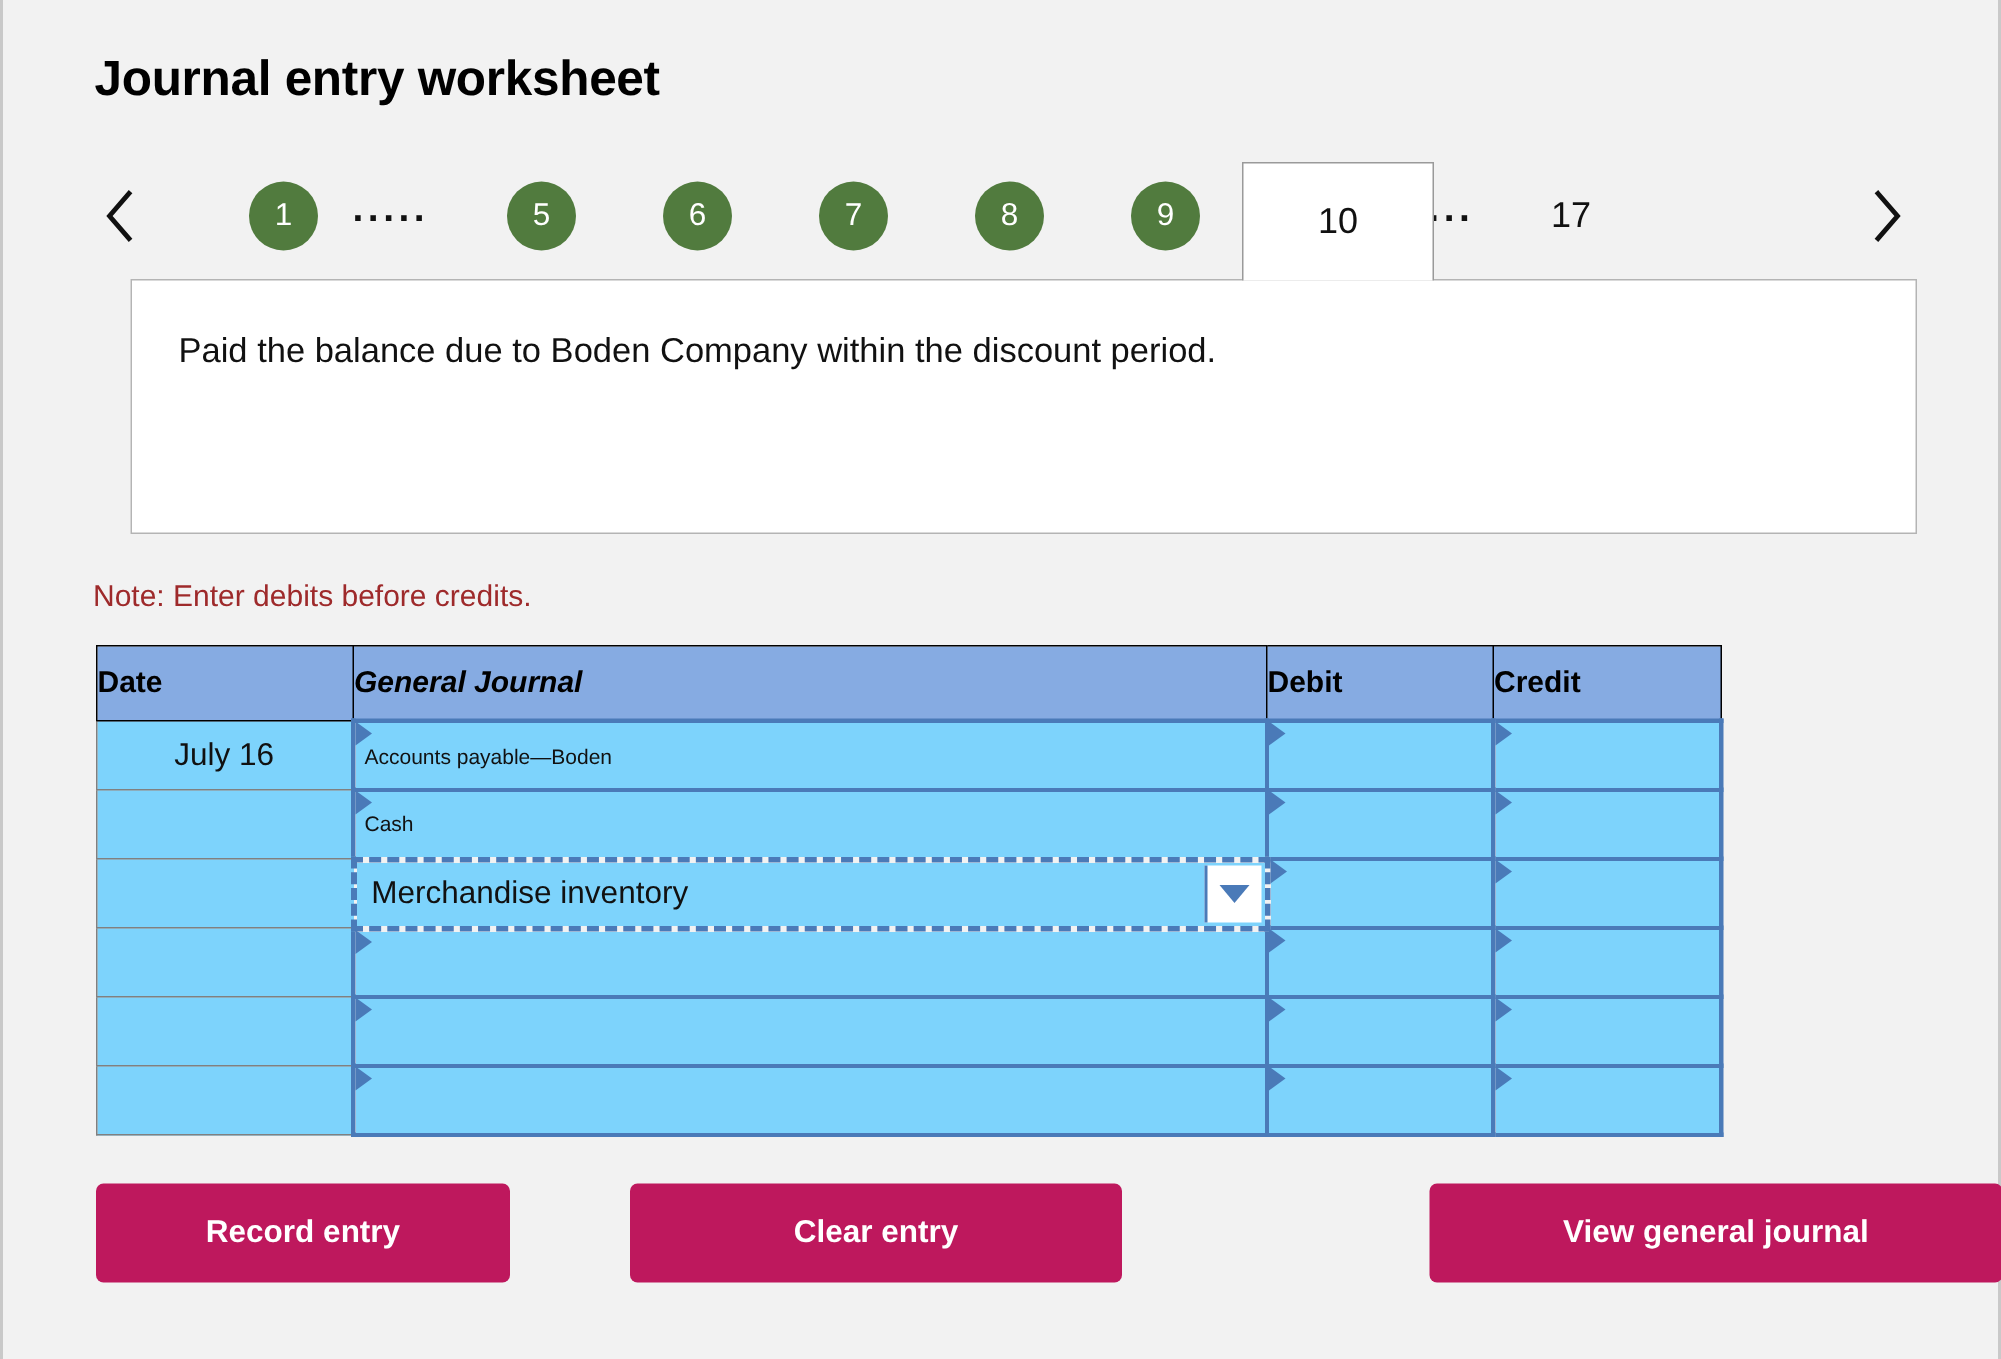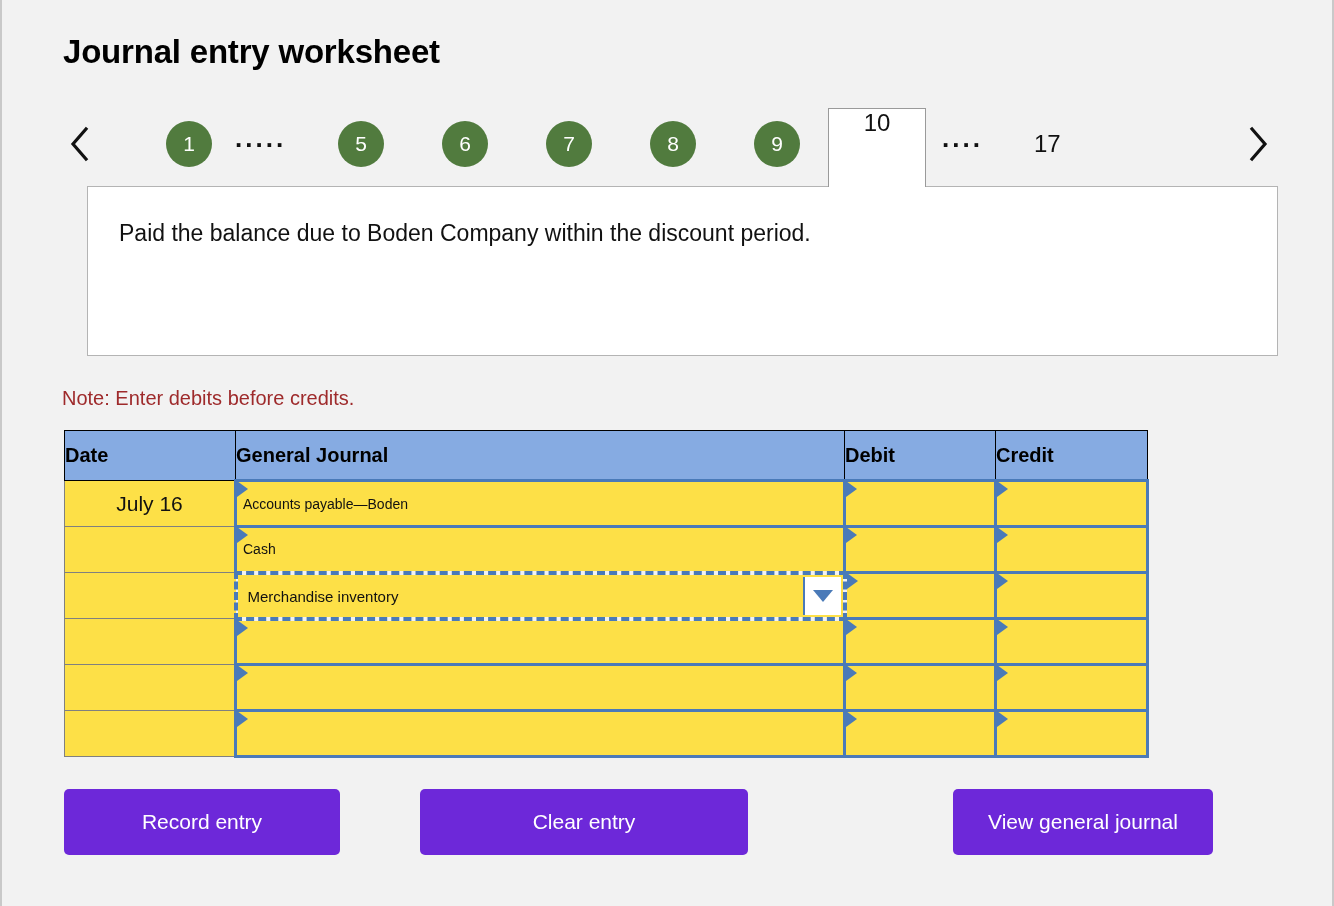--- a/index.html
+++ b/index.html
@@ -90,27 +90,28 @@
     position: absolute;
     top: 50%;
     transform: translateY(-50%);
     font-size: 24px;
     color: #111111;
     cursor: pointer;
   }
   .pg-active {
     position: absolute;
     top: 0px;
-    width: 98px;
+    width: 128px;
     height: 79px;
     background: #ffffff;
     border: 1px solid #9a9a9a;
     border-bottom: none;
     box-sizing: border-box;
     display: flex;
+    align-items: center;
     justify-content: center;
     font-size: 24px;
     color: #111111;
     cursor: pointer;
     z-index: 3;
   }
 
   
   .scenario {
     position: absolute;
@@ -157,28 +158,28 @@
     background: #86abe2;
     border: 1px solid #000000;
     color: #000000;
     font-size: 20px;
     font-weight: bold;
     height: 48px;
     padding: 0;
     text-align: left;
   }
   .col-date   { width: 170px; }
-  .col-gj     { width: 608px; }
+  .col-gj     { width: 608px; font-style: italic; }
   .col-debit  { width: 150px; }
   .col-credit { width: 151px; }
 
   .jtable td {
     padding: 0;
     height: 45px;
-    background: #fde047;
+    background: #7dd3fc;
     vertical-align: middle;
   }
   .cell-date {
     border: 1px solid #808080;
     text-align: center;
     font-size: 21px;
     color: #111111;
   }
   
   .cell-edit {
@@ -210,21 +211,21 @@
     border-bottom: 8px solid transparent;
     pointer-events: none;
   }
 
   
   .cell-selected {
     position: relative;
     border: 4px dashed #4a7ab8;
     box-sizing: border-box;
     background: #ffffff;
-    font-size: 15px;
+    font-size: 21px;
     color: #111111;
   }
   .cell-selected .ctext {
     position: absolute;
     left: 10px;
     top: 50%;
     transform: translateY(-50%);
     white-space: nowrap;
   }
   .combo-btn {
@@ -244,36 +245,36 @@
     width: 0;
     height: 0;
     border-left: 10px solid transparent;
     border-right: 10px solid transparent;
     border-top: 12px solid #4a7ab8;
   }
 
   
   .btn {
     position: absolute;
-    background: #6d28d9;
+    background: #be185d;
     color: #ffffff;
     font-size: 21px;
-    font-weight: normal;
+    font-weight: bold;
     border: none;
     border-radius: 5px;
     cursor: pointer;
     font-family: "Liberation Sans", sans-serif;
     display: flex;
     align-items: center;
     justify-content: center;
     padding: 0;
   }
   #btn-record { left: 62px;  top: 789px; width: 276px; height: 66px; }
   #btn-clear  { left: 418px; top: 789px; width: 328px; height: 66px; text-align: right; }
-  #btn-view   { left: 951px; top: 789px; width: 260px; height: 66px; }
+  #btn-view   { left: 951px; top: 789px; width: 382px; height: 66px; }
 </style>
 </head>
 <body>
 
 <div class="page">
 
   <div class="worksheet-title">Journal entry worksheet</div>
 
   <div class="pager">
 

